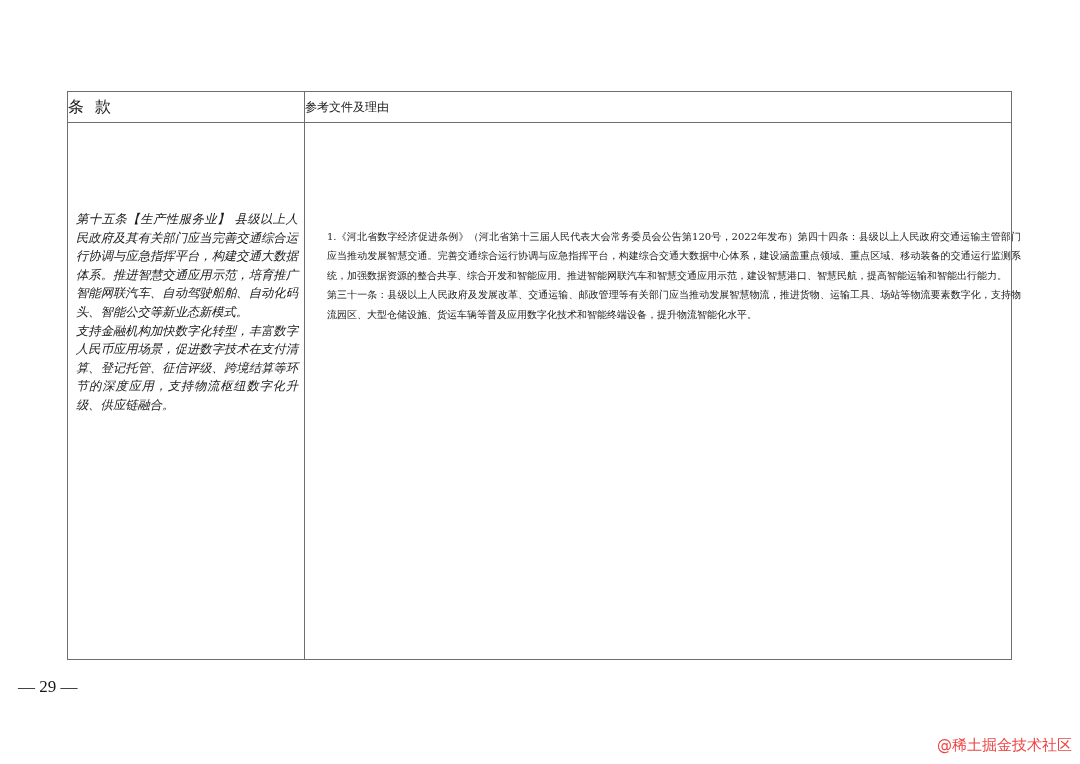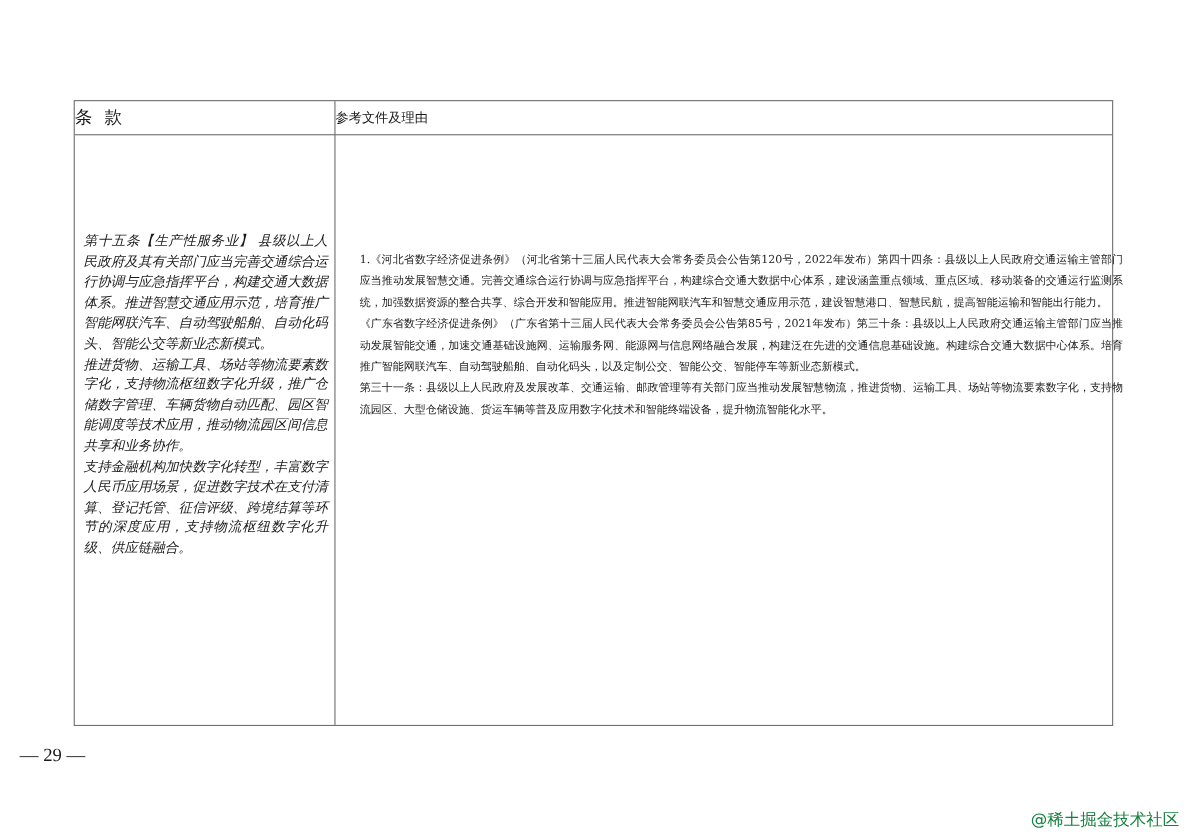--- a/index.html
+++ b/index.html
@@ -18,39 +18,37 @@
         font-family:"DejaVu Sans","Liberation Sans",sans-serif;
         font-size:12px; }
   .left { position:absolute; left:8px; width:222px; top:118px;
           font-size:12.3px; line-height:18.6px; text-align:justify;font-style:italic; }
   .right { position:absolute; left:243px; width:694px; top:135px;
            font-size:10px; line-height:19.4px; text-align:justify;margin-left:16px; }
   .left p, .right p { margin:0; }
   .pagenum { position:absolute; left:4px; width:1080px; top:677px; 
              font-family:"Liberation Serif", serif; font-size:17px;margin-left:14px; }
   .wm { position:absolute; right:8px; top:736px; font-family:"DejaVu Sans",sans-serif;
-        font-size:15px; color:#15803d; }
+        font-size:15px; color:#ef4444; }
 </style>
 </head>
 <body>
 
 <div class="tbl">
   <div class="hdr">
     <div class="h1">条 款</div>
     <div class="h2">参考文件及理由</div>
   </div>
   <div class="vline"></div>
 
   <div class="left">
     <p>第十五条【生产性服务业】 县级以上人民政府及其有关部门应当完善交通综合运行协调与应急指挥平台，构建交通大数据体系。推进智慧交通应用示范，培育推广智能网联汽车、自动驾驶船舶、自动化码头、智能公交等新业态新模式。</p>
-    <p>推进货物、运输工具、场站等物流要素数字化，支持物流枢纽数字化升级，推广仓储数字管理、车辆货物自动匹配、园区智能调度等技术应用，推动物流园区间信息共享和业务协作。</p>
     <p>支持金融机构加快数字化转型，丰富数字人民币应用场景，促进数字技术在支付清算、登记托管、征信评级、跨境结算等环节的深度应用，支持物流枢纽数字化升级、供应链融合。</p>
   </div>
 
   <div class="right">
     <p>1.《河北省数字经济促进条例》（河北省第十三届人民代表大会常务委员会公告第120号，2022年发布）第四十四条：县级以上人民政府交通运输主管部门应当推动发展智慧交通。完善交通综合运行协调与应急指挥平台，构建综合交通大数据中心体系，建设涵盖重点领域、重点区域、移动装备的交通运行监测系统，加强数据资源的整合共享、综合开发和智能应用。推进智能网联汽车和智慧交通应用示范，建设智慧港口、智慧民航，提高智能运输和智能出行能力。</p>
-    <p>《广东省数字经济促进条例》（广东省第十三届人民代表大会常务委员会公告第85号，2021年发布）第三十条：县级以上人民政府交通运输主管部门应当推动发展智能交通，加速交通基础设施网、运输服务网、能源网与信息网络融合发展，构建泛在先进的交通信息基础设施。构建综合交通大数据中心体系。培育推广智能网联汽车、自动驾驶船舶、自动化码头，以及定制公交、智能公交、智能停车等新业态新模式。</p>
     <p>第三十一条：县级以上人民政府及发展改革、交通运输、邮政管理等有关部门应当推动发展智慧物流，推进货物、运输工具、场站等物流要素数字化，支持物流园区、大型仓储设施、货运车辆等普及应用数字化技术和智能终端设备，提升物流智能化水平。</p>
   </div>
 </div>
 
 <div class="pagenum">— 29 —</div>
 <div class="wm">@稀土掘金技术社区</div>
 
 </body></html>

